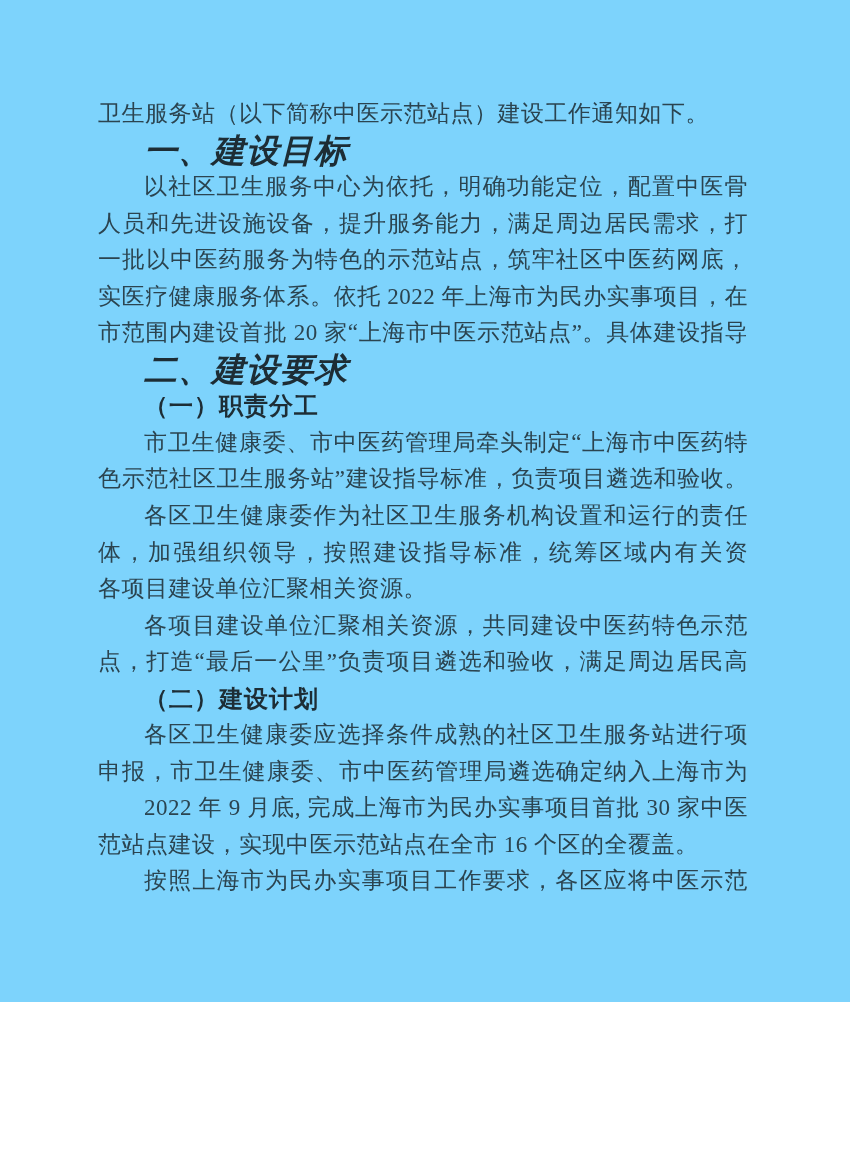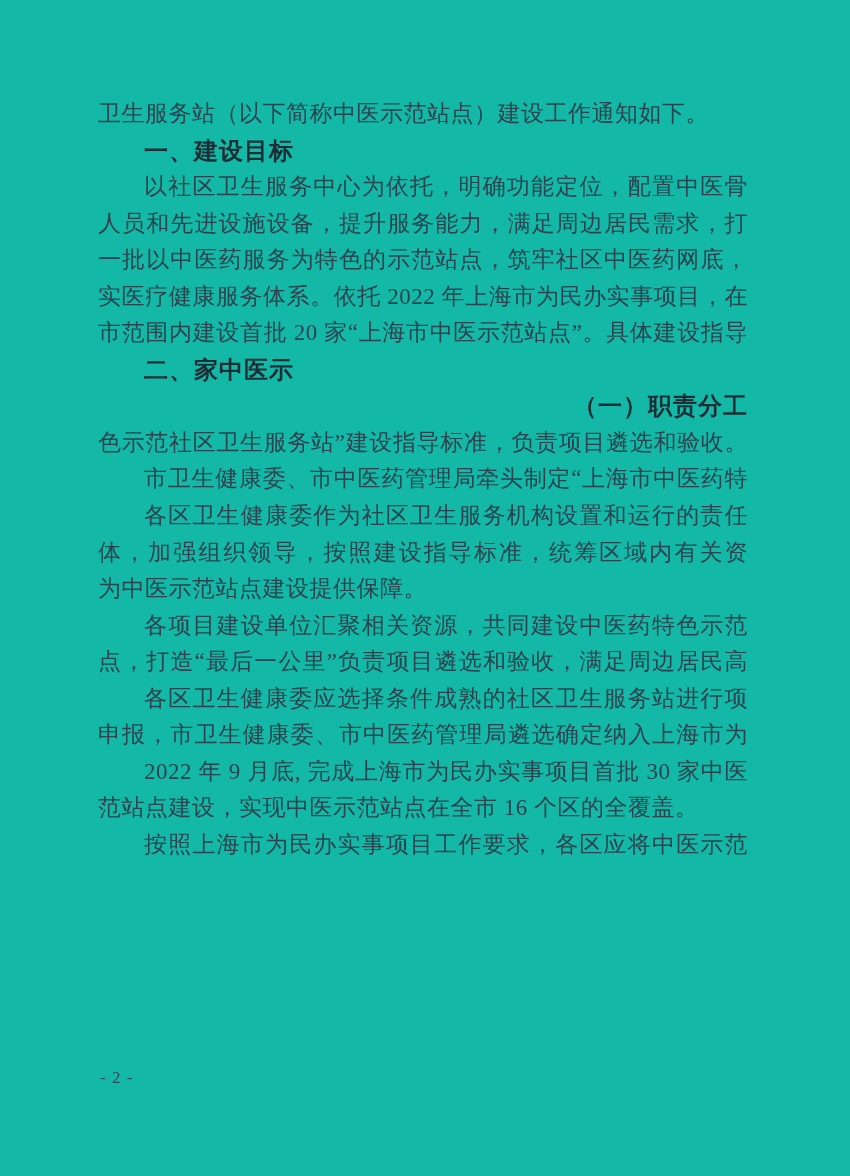--- a/index.html
+++ b/index.html
@@ -3,22 +3,22 @@
 <meta charset="utf-8">
 <style>
   html, body {
     margin: 0;
     padding: 0;
     background: #ffffff;
   }
   .page {
     position: relative;
     width: 850px;
-    height: 1176px;
-    background: #14b8a6;
+    height: 1002px;
+    background: #7dd3fc;
     overflow: hidden;
     font-family: "Liberation Serif", serif;
   }
   .content {
     position: absolute;
     left: 98px;
     top: 96px;
     width: 650px;
   }
   .line {
@@ -34,30 +34,30 @@
     text-align: justify;
     text-align-last: justify;
     overflow: hidden;
   }
   .indent {
     text-indent: 46px;
   }
   .h-major {
     font-family: "Liberation Sans", sans-serif;
     font-weight: bold;
-    font-size: 24px;
+    font-size: 33px;
     color: #1d2d35;
     letter-spacing: 1px;
+    font-style: italic;
   }
   .h-minor {
     font-weight: bold;
     font-size: 24px;
     color: #1d2d35;
     letter-spacing: 1px;
-    text-align: right;
   }
   .footer {
     position: absolute;
     left: 100px;
     top: 1068px;
     font-size: 17px;
     line-height: 20px;
     color: #2e4a57;
     letter-spacing: 1px;
   }
@@ -67,29 +67,30 @@
 
 <div class="page">
   <div class="content">
     <div class="line">卫生服务站（以下简称中医示范站点）建设工作通知如下。</div>
     <div class="line h-major indent">一、建设目标</div>
     <div class="line fill indent">以社区卫生服务中心为依托，明确功能定位，配置中医骨干</div>
     <div class="line fill">人员和先进设施设备，提升服务能力，满足周边居民需求，打造</div>
     <div class="line fill">一批以中医药服务为特色的示范站点，筑牢社区中医药网底，夯</div>
     <div class="line fill">实医疗健康服务体系。依托 2022 年上海市为民办实事项目，在全</div>
     <div class="line fill">市范围内建设首批 20 家“上海市中医示范站点”。具体建设指导</div>
-    <div class="line h-major indent">二、家中医示</div>
+    <div class="line h-major indent">二、建设要求</div>
     <div class="line h-minor indent">（一）职责分工</div>
+    <div class="line fill indent">市卫生健康委、市中医药管理局牵头制定“上海市中医药特</div>
     <div class="line fill">色示范社区卫生服务站”建设指导标准，负责项目遴选和验收。</div>
-    <div class="line fill indent">市卫生健康委、市中医药管理局牵头制定“上海市中医药特</div>
     <div class="line fill indent">各区卫生健康委作为社区卫生服务机构设置和运行的责任主</div>
     <div class="line fill">体，加强组织领导，按照建设指导标准，统筹区域内有关资源，</div>
-    <div class="line">为中医示范站点建设提供保障。</div>
+    <div class="line">各项目建设单位汇聚相关资源。</div>
     <div class="line fill indent">各项目建设单位汇聚相关资源，共同建设中医药特色示范站</div>
     <div class="line fill">点，打造“最后一公里”负责项目遴选和验收，满足周边居民高品</div>
+    <div class="line h-minor indent">（二）建设计划</div>
     <div class="line fill indent">各区卫生健康委应选择条件成熟的社区卫生服务站进行项目</div>
     <div class="line fill">申报，市卫生健康委、市中医药管理局遴选确定纳入上海市为民</div>
     <div class="line fill indent">2022 年 9 月底, 完成上海市为民办实事项目首批 30 家中医示</div>
     <div class="line">范站点建设，实现中医示范站点在全市 16 个区的全覆盖。</div>
     <div class="line fill indent">按照上海市为民办实事项目工作要求，各区应将中医示范站</div>
   </div>
 
   <div class="footer">- 2 -</div>
 </div>
 

